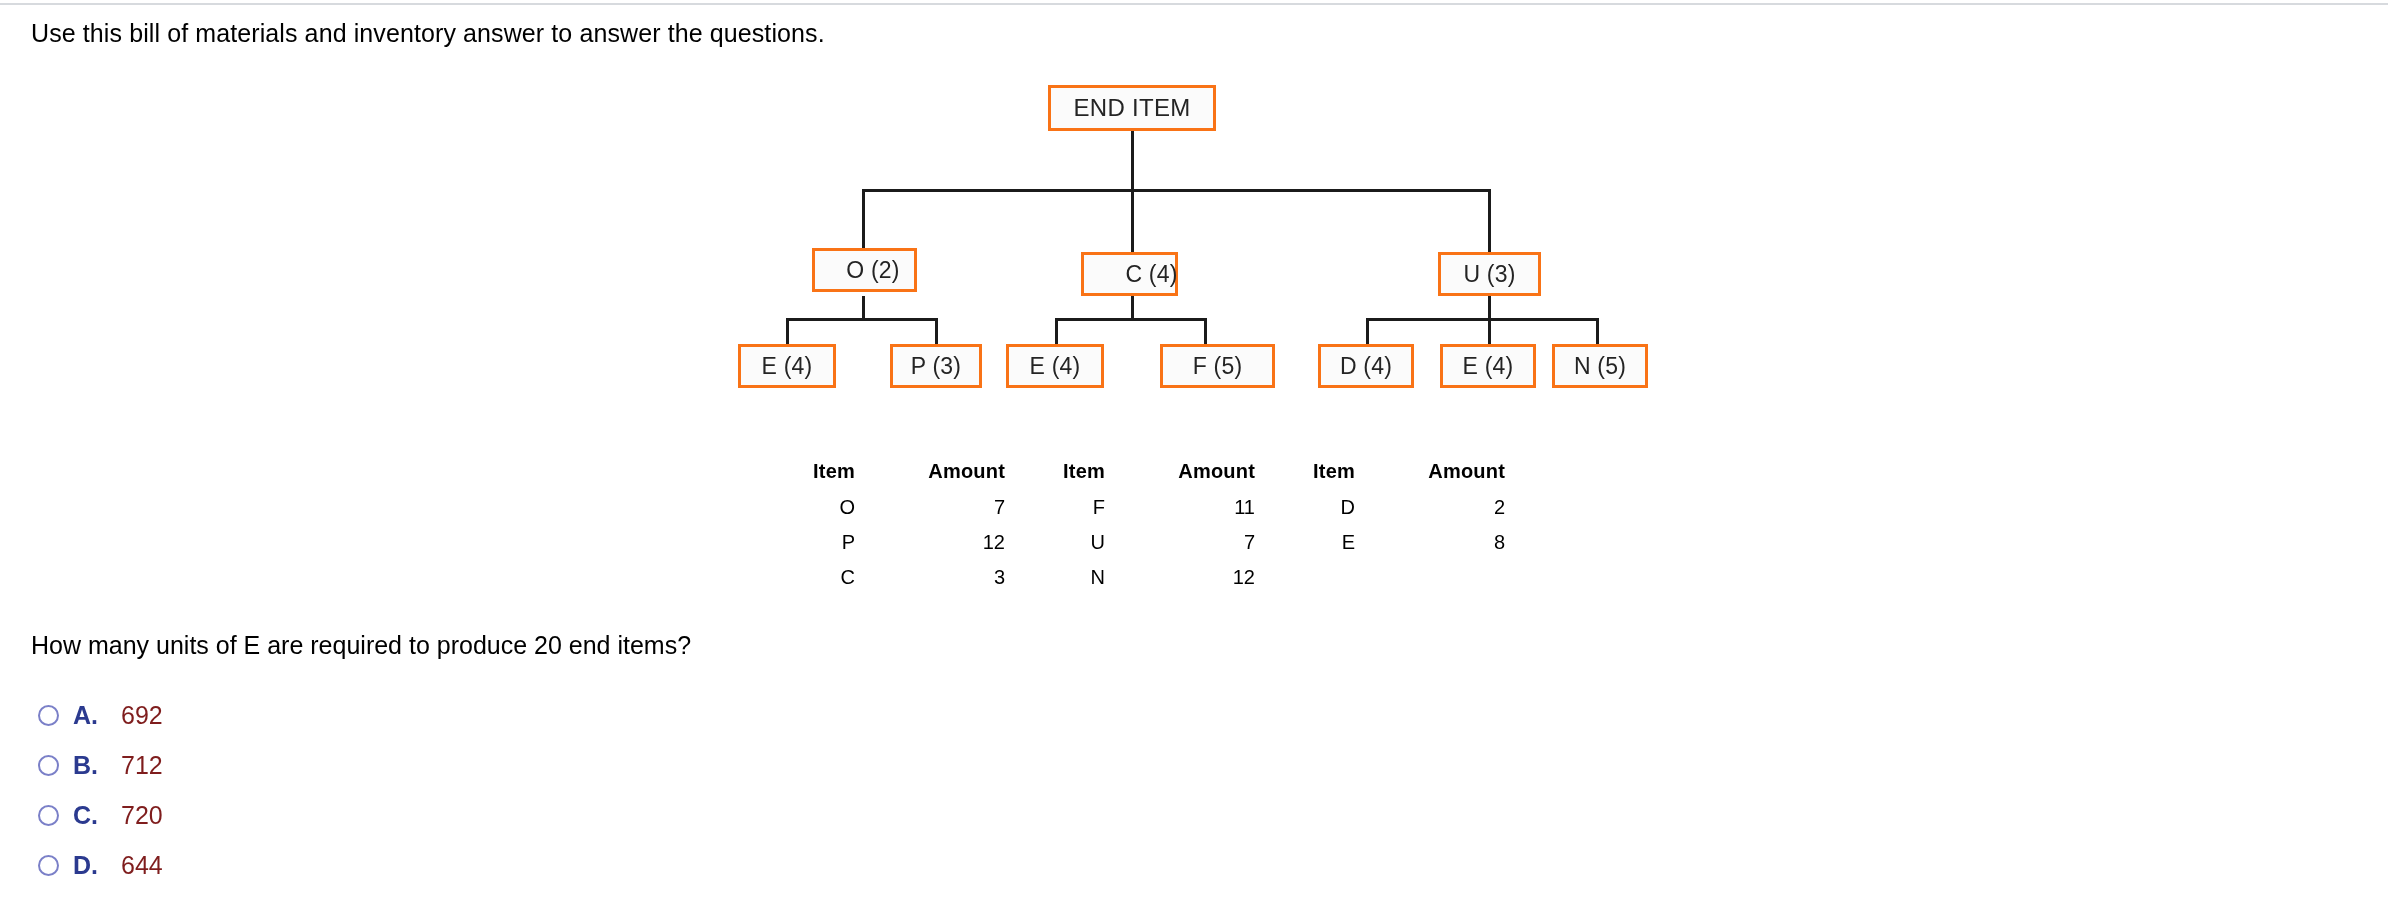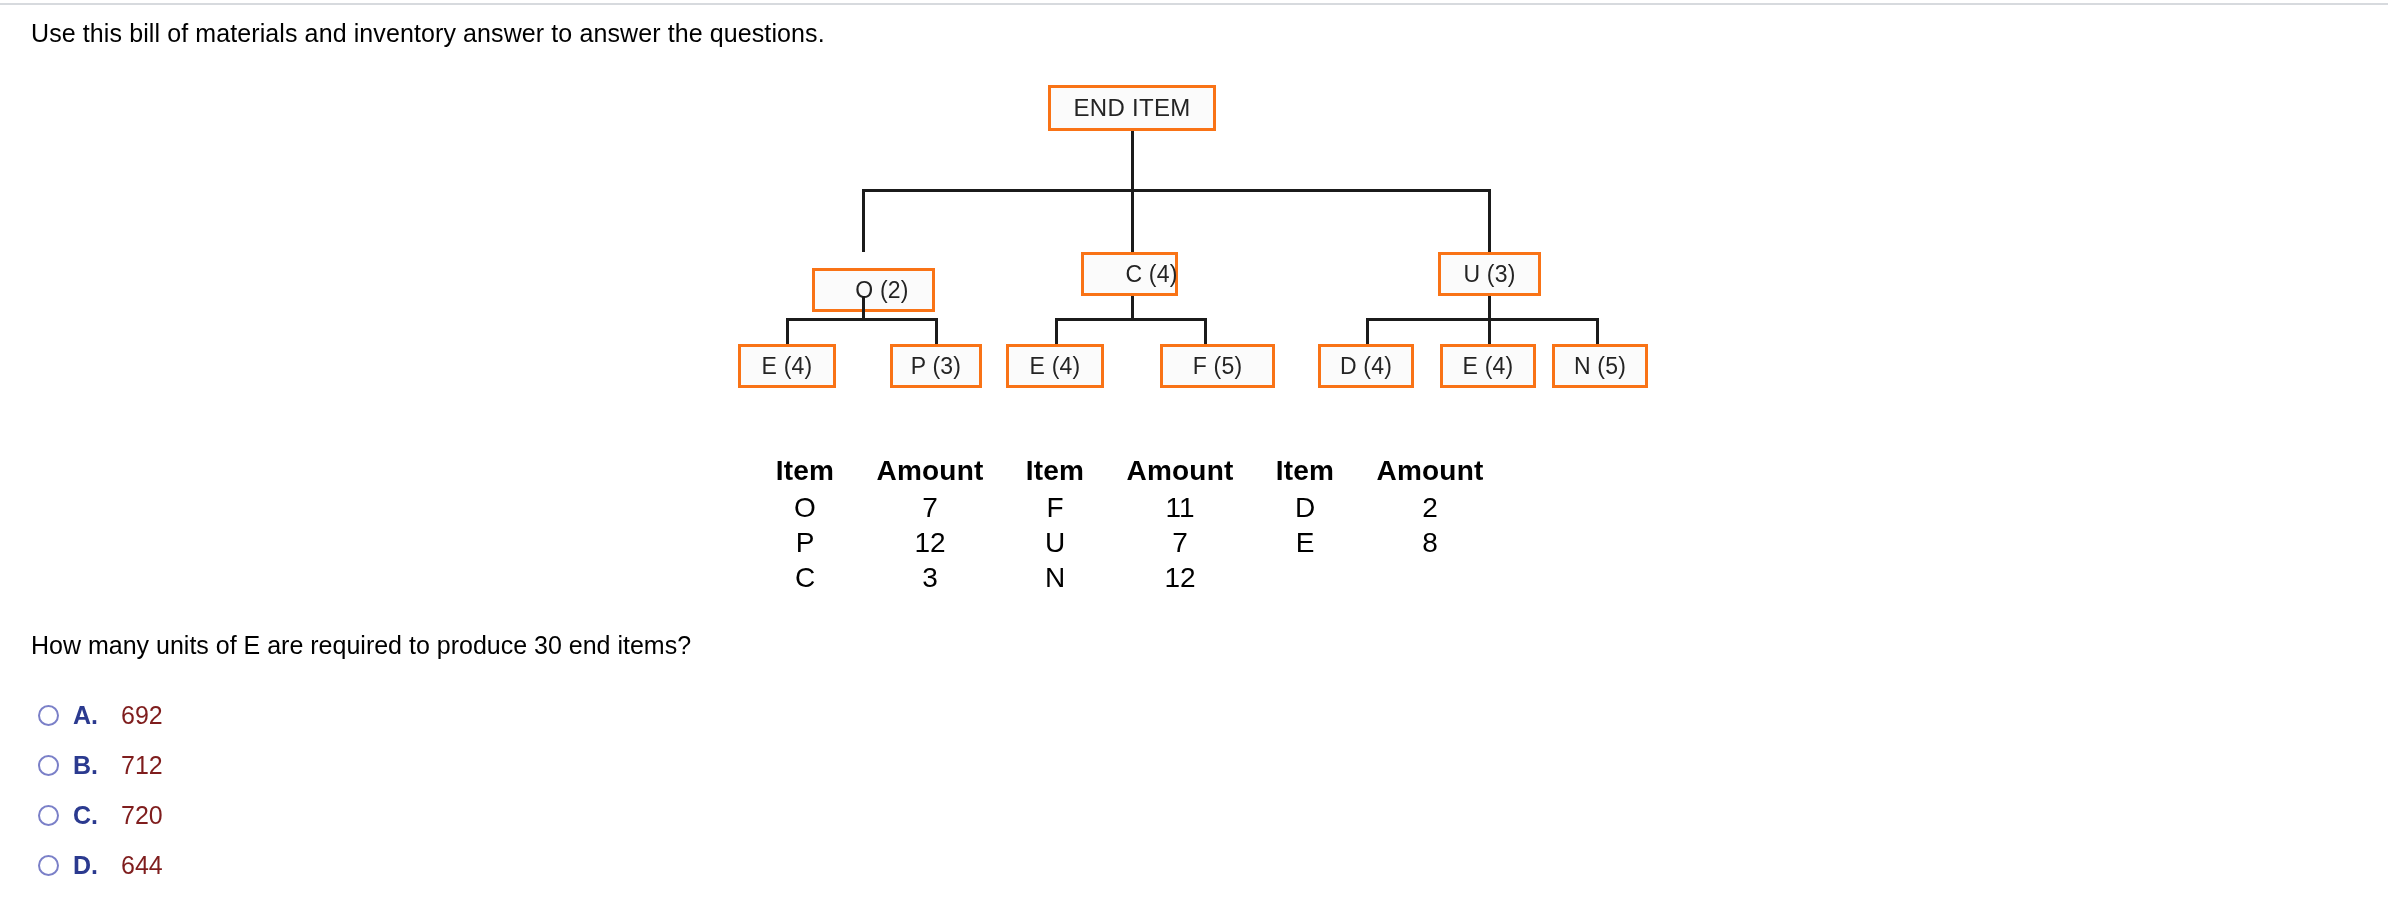--- a/index.html
+++ b/index.html
@@ -66,22 +66,22 @@
 
   
   .inv {
     position: absolute;
     left: 755px; top: 452px;
   }
   .inv table {
     border-collapse: collapse;
   }
   .inv th, .inv td {
-    font-size: 28px;
-    text-align: center;
+    font-size: 20px;
+    text-align: right;
     padding: 0;
     height: 35px;
     font-weight: normal;
     color: #000;
   }
   .inv th {
     font-weight: bold;
     height: 38px;
     letter-spacing: 0.2px;
   }
@@ -143,21 +143,21 @@
   </div>
 
   <div class="edge v" style="left:1131px; top:131px; height:60px;"></div>
 
   <div class="edge h" style="left:862px; top:189px; width:629px;"></div>
 
   <div class="edge v" style="left:862px; top:189px; height:63px;"></div>
   <div class="edge v" style="left:1131px; top:189px; height:63px;"></div>
   <div class="edge v" style="left:1488px; top:189px; height:63px;"></div>
 
-  <div class="node" style="left:812px; top:268px; width:123px; height:44px;padding-left:17px;">
+  <div class="node" style="left:812px; top:248px; width:105px; height:44px;padding-left:17px;">
     <span>O (2)</span>
   </div>
   <div class="node" style="left:1081px; top:252px; width:97px; height:44px;padding-left:44px;">
     <span>C (4)</span>
   </div>
   <div class="node" style="left:1438px; top:252px; width:103px; height:44px;">
     <span>U (3)</span>
   </div>
 
   <div class="edge v" style="left:862px; top:296px; height:24px;"></div>
@@ -233,21 +233,21 @@
         <td class="c-amount">3</td>
         <td class="c-item">N</td>
         <td class="c-amount">12</td>
         <td class="c-item"></td>
         <td class="c-amount"></td>
       </tr>
     </tbody>
   </table>
 </div>
 
-<div class="question">How many units of E are required to produce 30 end items?</div>
+<div class="question">How many units of E are required to produce 20 end items?</div>
 
 <div class="options">
   <div class="option">
     <span class="radio"></span>
     <span class="opt-letter">A.</span>
     <span class="opt-text">692</span>
   </div>
   <div class="option">
     <span class="radio"></span>
     <span class="opt-letter">B.</span>

